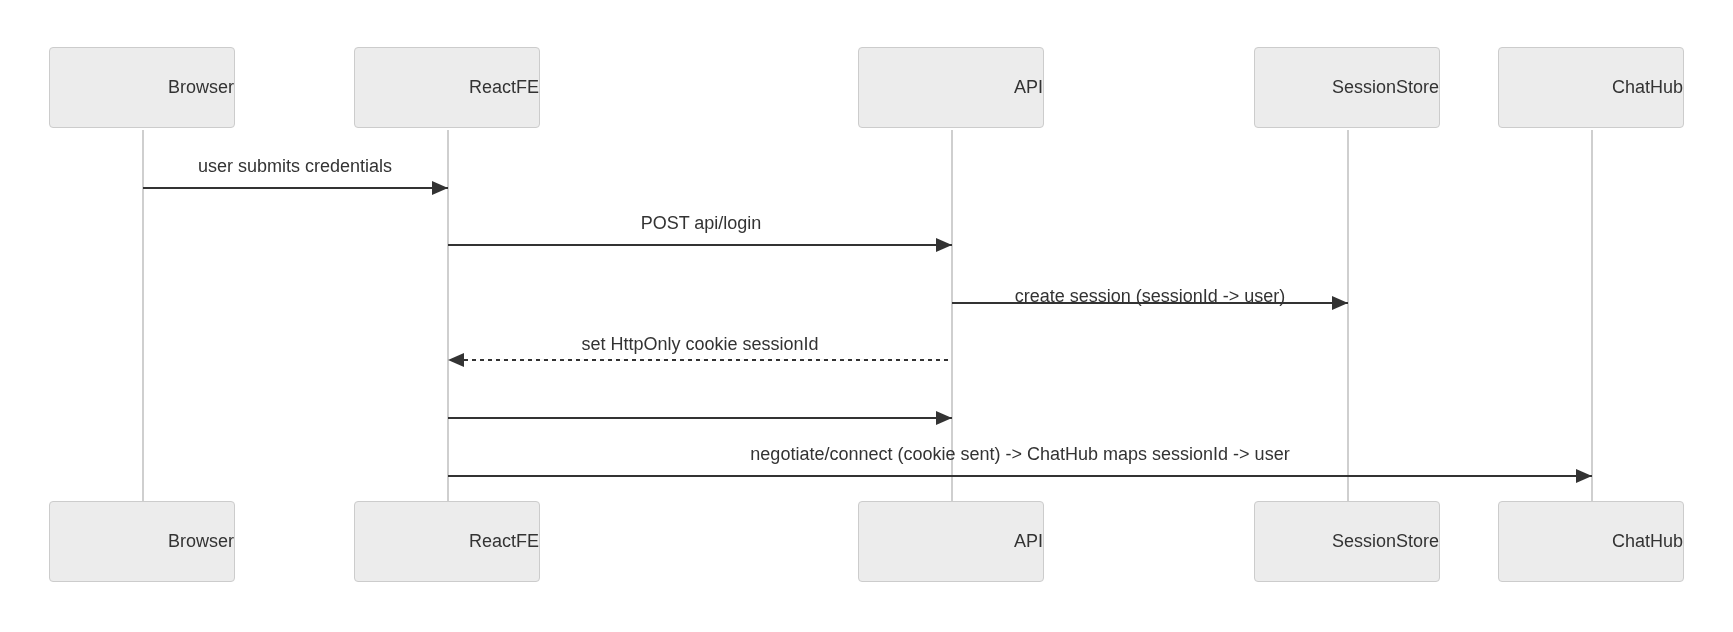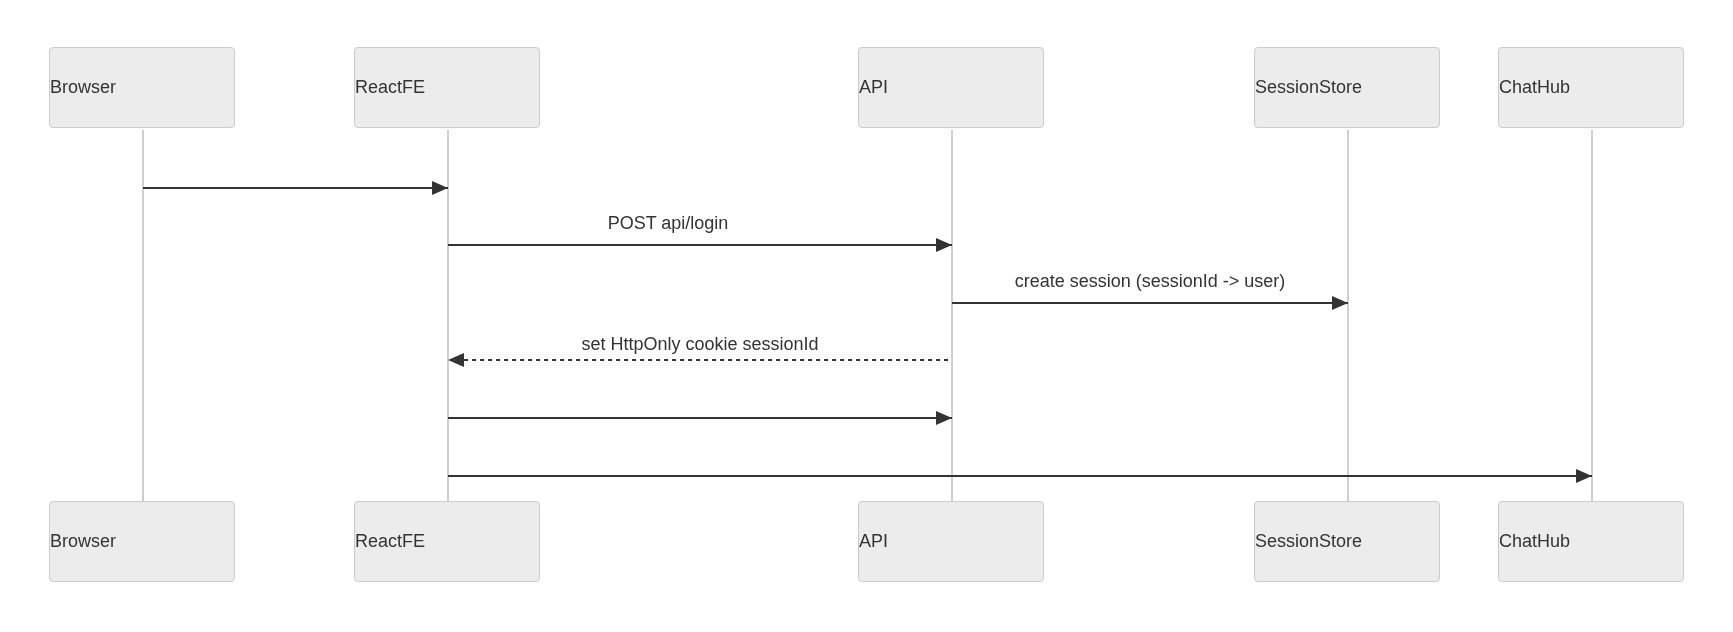--- a/index.html
+++ b/index.html
@@ -31,21 +31,21 @@
   }
   .actor-box{
     position:absolute;
     width:186px;
     height:81px;
     background:var(--actor-fill);
     border:1px solid var(--actor-border);
     border-radius:4px;
     display:flex;
     align-items:center;
-    justify-content:flex-start;
+    justify-content:flex-end;
     color:var(--text);
     font-size:18px;
     box-sizing:border-box;
   }
   .actor-box.top{top:47px;}
   .actor-box.bottom{top:501px;}
   .msg-label{
     position:absolute;
     transform:translateX(-50%);
     white-space:nowrap;
@@ -106,34 +106,36 @@
   <div class="actor-box bottom" style="left:858px;">
       <span>API</span>
     </div>
   <div class="actor-box bottom" style="left:1254px;">
       <span>SessionStore</span>
     </div>
   <div class="actor-box bottom" style="left:1498px;">
       <span>ChatHub</span>
     </div>
 
+  <div class="msg-label" style="left:295px;top:154px;">user submits credentials</div>
   <div class="msg-line solid" style="left:143px;top:187px;width:305px;"></div>
   <div class="arrowhead right" style="left:432px;top:181px;"></div>
 
-  <div class="msg-label" style="left:668px;top:211px;">POST api/login</div>
+  <div class="msg-label" style="left:701px;top:211px;">POST api/login</div>
   <div class="msg-line solid" style="left:448px;top:244px;width:504px;"></div>
   <div class="arrowhead right" style="left:936px;top:238px;"></div>
 
-  <div class="msg-label" style="left:1150px;top:269px;">create session (sessionId -&gt; user)</div>
+  <div class="msg-label" style="left:1150px;top:284px;">create session (sessionId -&gt; user)</div>
   <div class="msg-line solid" style="left:952px;top:302px;width:396px;"></div>
   <div class="arrowhead right" style="left:1332px;top:296px;"></div>
 
   <div class="msg-label" style="left:700px;top:326px;margin-top:6px;">set HttpOnly cookie sessionId</div>
   <div class="msg-line dashed" style="left:464px;top:359px;width:488px;"></div>
   <div class="arrowhead left" style="left:448px;top:353px;"></div>
 
   <div class="msg-line solid" style="left:448px;top:417px;width:504px;"></div>
   <div class="arrowhead right" style="left:936px;top:411px;"></div>
 
+  <div class="msg-label" style="left:1020px;top:442px;">negotiate/connect (cookie sent) -&gt; ChatHub maps sessionId -&gt; user</div>
   <div class="msg-line solid" style="left:448px;top:475px;width:1144px;"></div>
   <div class="arrowhead right" style="left:1576px;top:469px;"></div>
 
 </div>
 
 </body></html>

